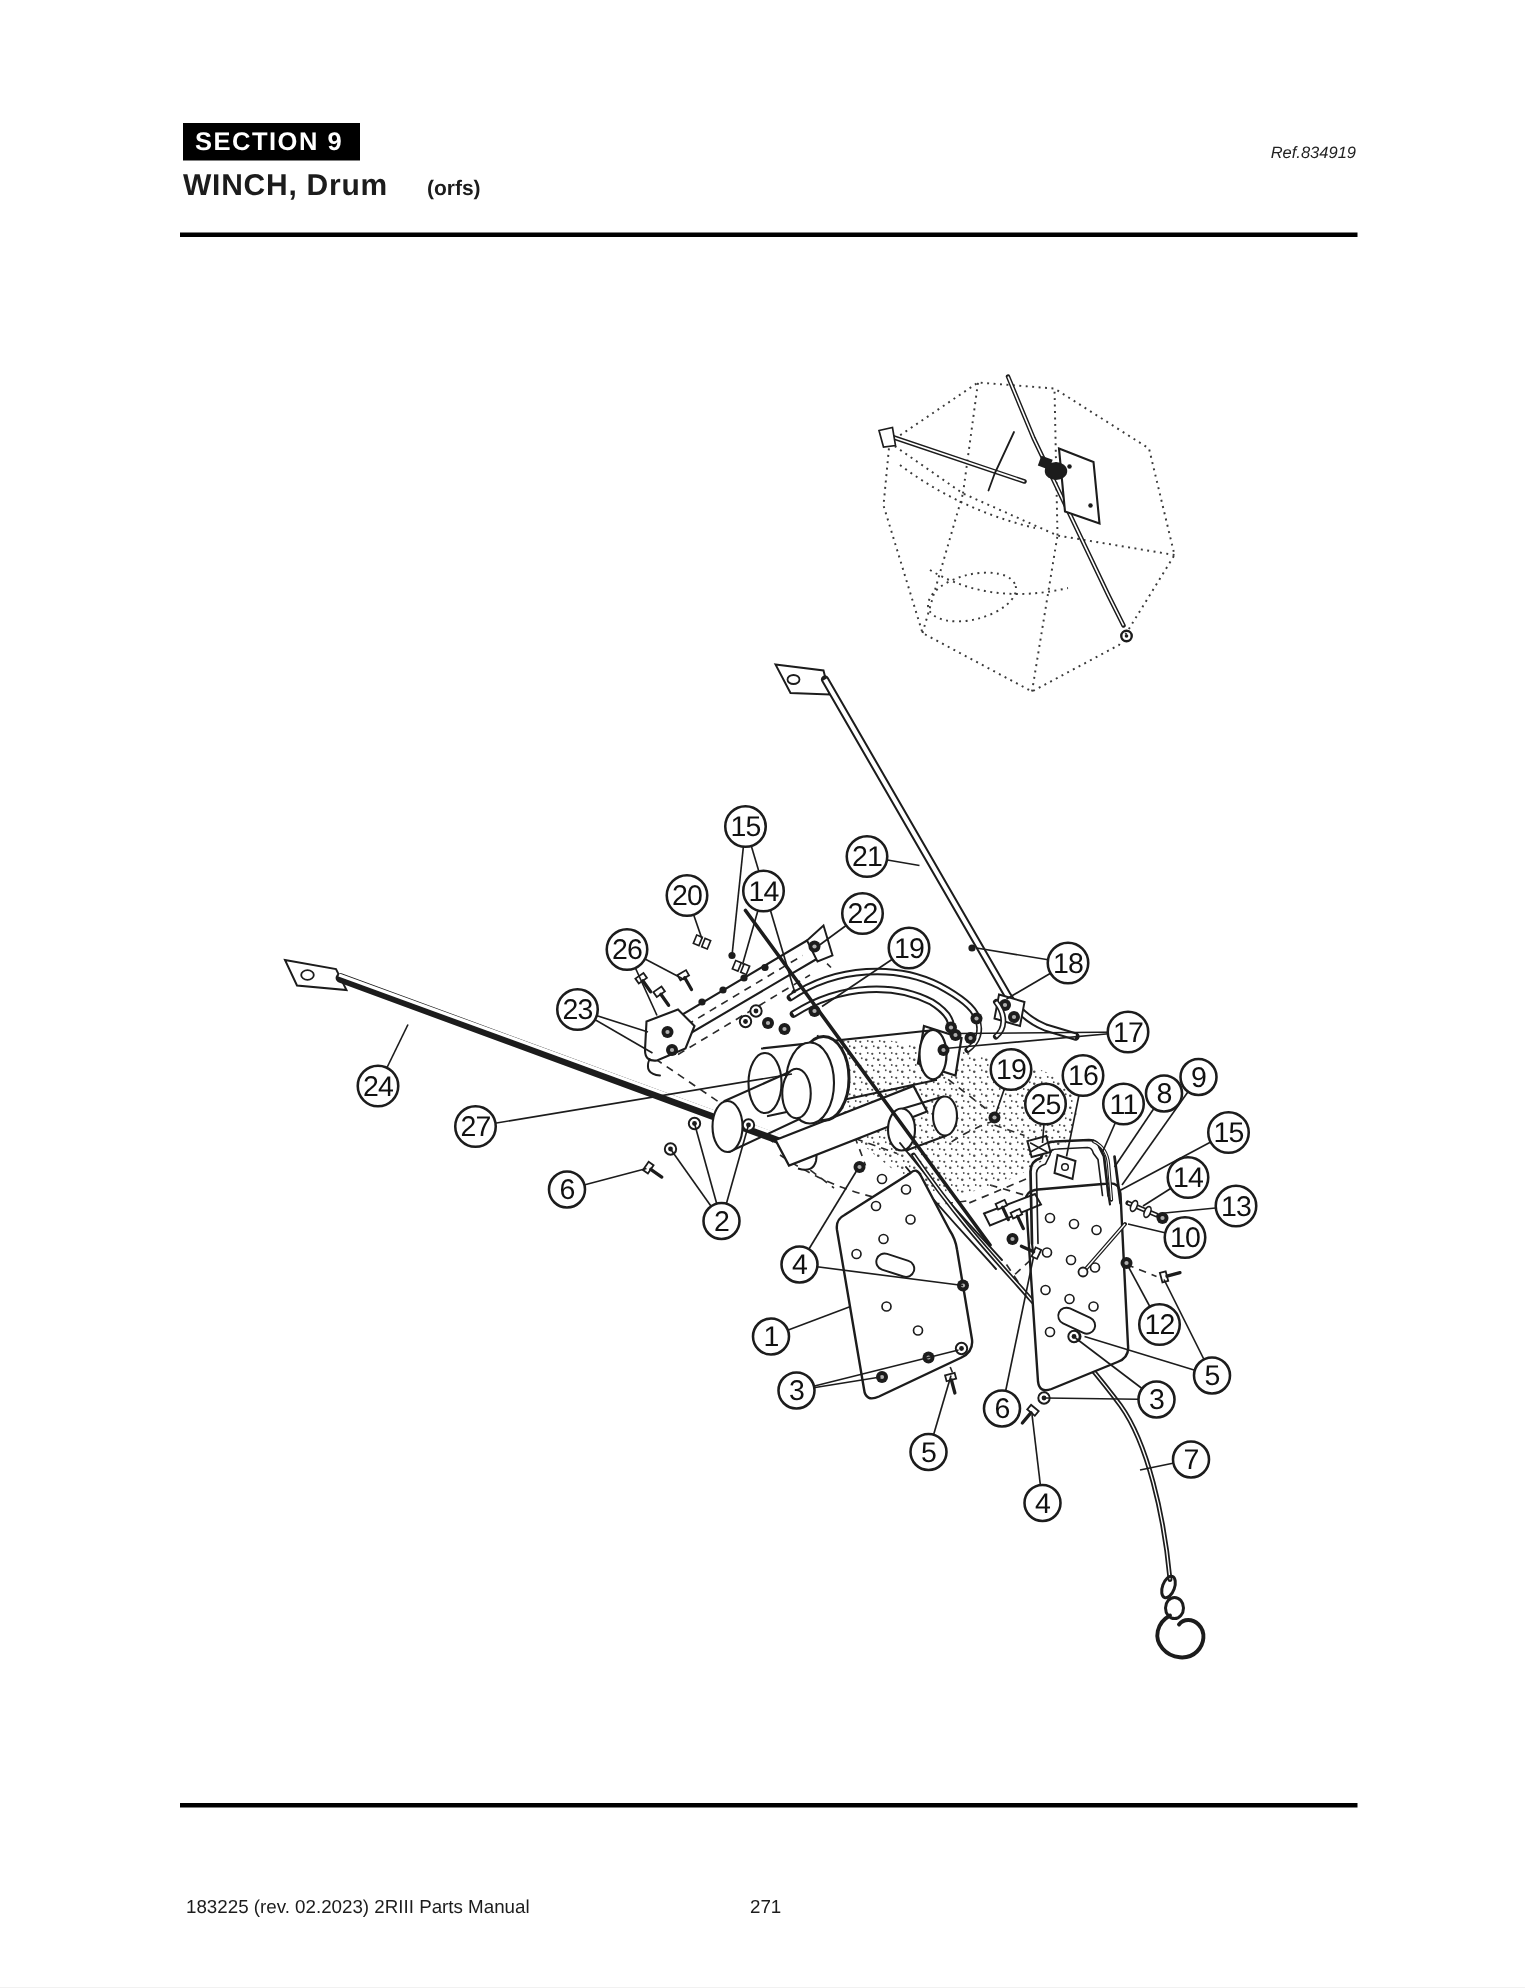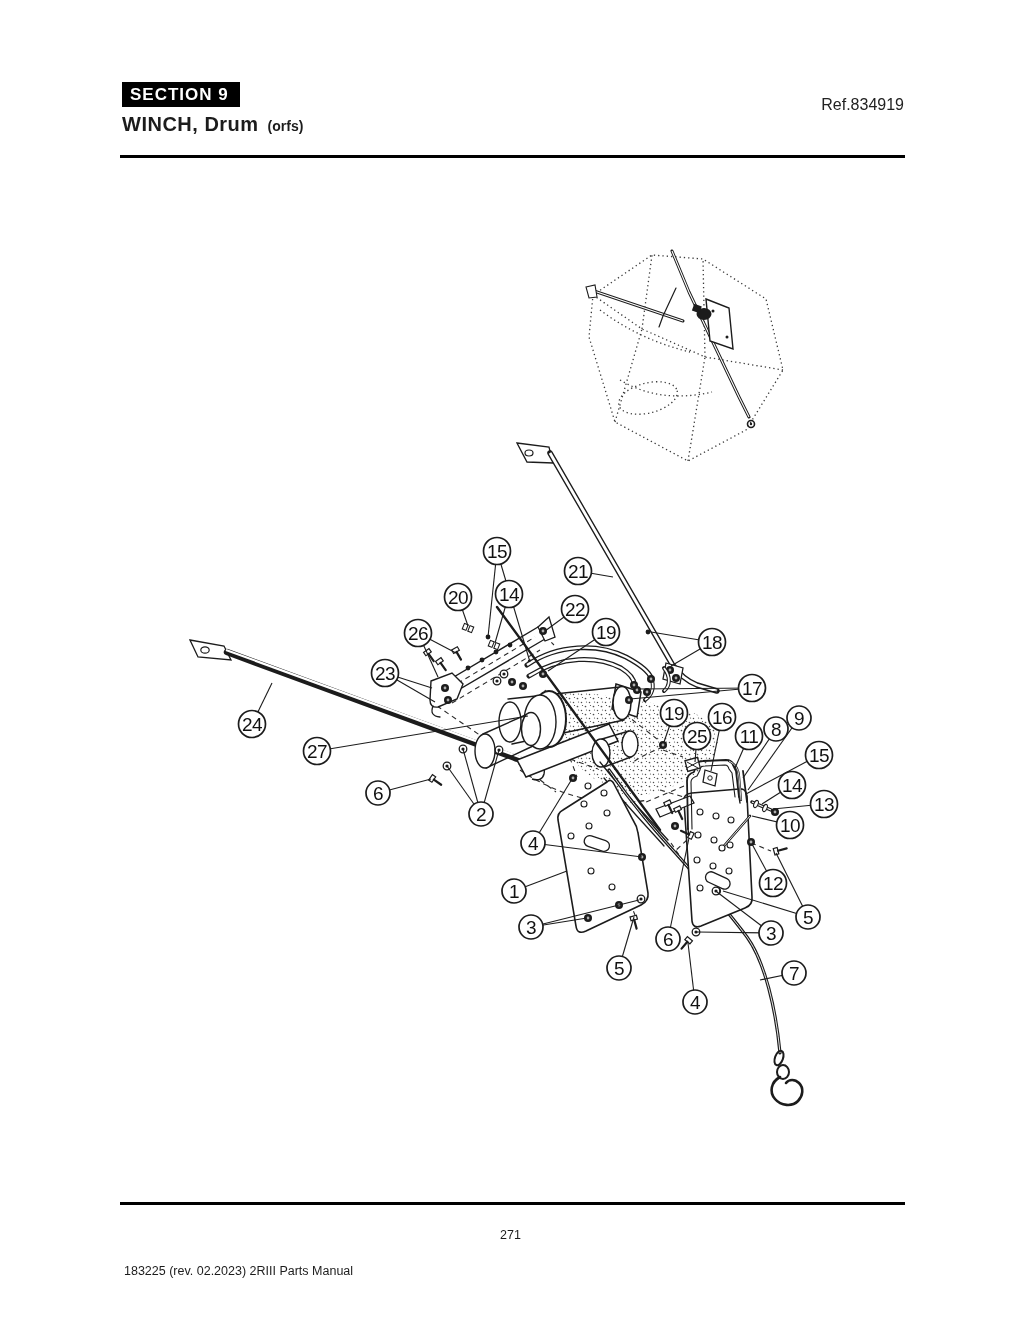--- a/index.html
+++ b/index.html
@@ -10,30 +10,30 @@
   }
   
   .hdr{position:absolute;left:122px;top:82px;right:120px;}
   .section-tag{
     display:inline-block;background:#000;color:#fff;
     font-weight:bold;font-size:17px;letter-spacing:1px;
     padding:4px 11px 4px 8px;line-height:1;
   }
   .title-row{margin-top:6px;white-space:nowrap;}
   .title-main{font-size:20px;font-weight:bold;letter-spacing:0.5px;}
-  .title-suffix{font-size:14px;font-weight:bold;margin-left:9px;}
+  .title-suffix{font-size:14px;font-weight:bold;margin-left:26px;}
   .ref{
     position:absolute;right:0px;top:14px;
-    font-size:16px;color:#222;
+    font-size:11px;font-style:italic;color:#222;
   }
   .rule-top{position:absolute;left:120px;top:155px;width:785px;height:3px;background:#000;}
   .rule-bottom{position:absolute;left:120px;top:1202px;width:785px;height:3px;background:#000;}
   
   .ftr-left{position:absolute;left:124px;top:1264px;font-size:12.5px;}
-  .ftr-page{position:absolute;left:500px;top:1228px;font-size:12.5px;}
+  .ftr-page{position:absolute;left:500px;top:1264px;font-size:12.5px;}
   
   svg{position:absolute;left:0;top:0;}
   .ln{stroke:#1c1c1c;fill:none;stroke-linecap:round;stroke-linejoin:round;}
   .fw{fill:#ffffff;stroke:#1c1c1c;}
   .dk{fill:#1c1c1c;stroke:none;}
   .dash{stroke:#2a2a2a;fill:none;stroke-width:1.1;stroke-dasharray:5 4;}
   .dots{stroke:#3a3a3a;fill:none;stroke-width:1.3;stroke-dasharray:1.3 3;}
   .leader{stroke:#1c1c1c;stroke-width:1.1;}
   .callout-circle{fill:#fff;stroke:#1c1c1c;stroke-width:1.7;}
   .callout-num{

